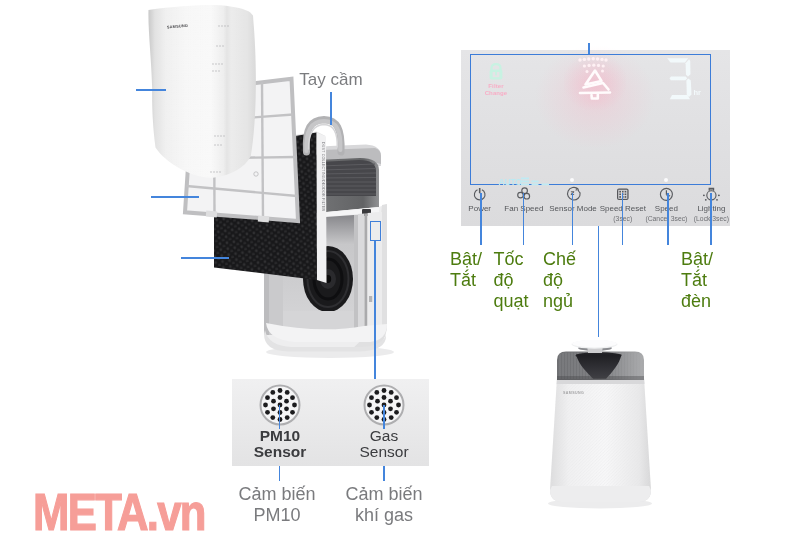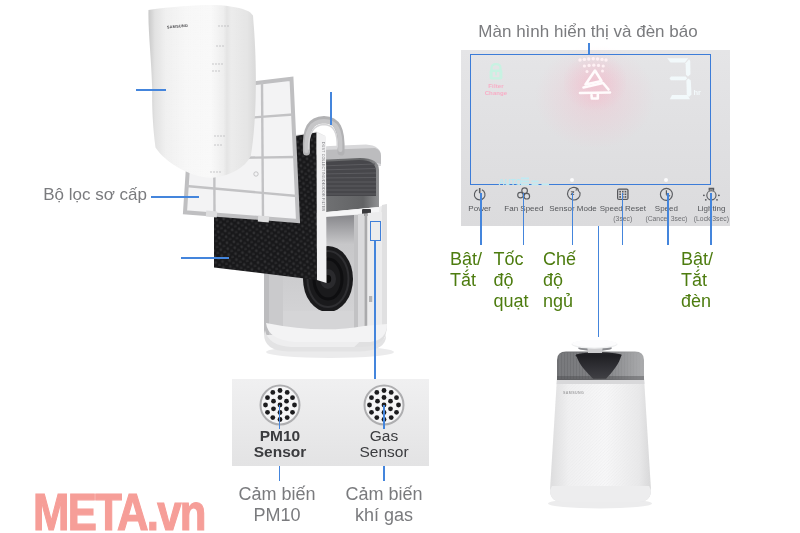--- a/index.html
+++ b/index.html
@@ -225,29 +225,28 @@
 <path d="M557,376 L644,376 L644,380 L557,380 Z" fill="#3f3f42" opacity="0.35"></path>
 
 <ellipse cx="595" cy="348" rx="17" ry="3" fill="#8b8c90"></ellipse>
 <path d="M587,345 L603,345 L602,353 L588,353 Z" fill="#cdcdcf"></path>
 <ellipse cx="594.5" cy="344.3" rx="23" ry="4.4" fill="#eff0f1"></ellipse>
 <ellipse cx="594.5" cy="343.6" rx="22.5" ry="3.8" fill="#fcfcfd"></ellipse>
 <text x="563" y="393.5" font-size="3.6" font-weight="bold" fill="#a4a4a6" letter-spacing="0.4">SAMSUNG</text>
 </svg>
 
 <div class="bline" style="left:136px;top:89px;width:30px"></div>
-<div class="lbl" style="left:27px;top:184px;width:120px;text-align:right">Bộ lọc sơ cấp</div>
 <div class="bline" style="left:151px;top:195.5px;width:48px"></div>
 <div class="bline" style="left:181px;top:257px;width:48px"></div>
+<div class="lbl" style="left:281px;top:69px;width:100px;text-align:center">Tay cầm</div>
 <div class="vline" style="left:330px;top:92px;height:33px;width:1.5px"></div>
 
 <div class="abs" style="left:369.5px;top:221px;width:11px;height:20px;border:1.5px solid #3f7fd9;box-sizing:border-box"></div>
 <div class="vline" style="left:374px;top:241px;height:138px;width:1.5px"></div>
 
-<div class="lbl" style="left:450px;top:21px;width:276px;text-align:center;font-size:17px">Màn hình hiển thị và đèn báo</div>
 <div class="vline" style="left:588px;top:43px;height:11px;width:1.5px"></div>
 
 <div class="abs" style="left:461px;top:50px;width:269px;height:176px;background:linear-gradient(180deg,#e5e5e7,#dbdbdd)"></div>
 
 <div class="abs" style="left:536px;top:46px;width:118px;height:102px;background:radial-gradient(ellipse at center,rgba(247,183,200,0.38),rgba(247,183,200,0) 72%)"></div>
 <div class="abs" style="left:564px;top:54px;width:62px;height:56px;background:radial-gradient(ellipse at center,rgba(250,165,188,0.38),rgba(250,165,188,0) 75%)"></div>
 
 <div class="abs" style="left:470px;top:54px;width:241px;height:131px;border:1.5px solid #3c7cd8;box-sizing:border-box"></div>
 
 <svg class="abs" style="left:487px;top:62px" width="18" height="19" viewBox="0 0 18 19">

